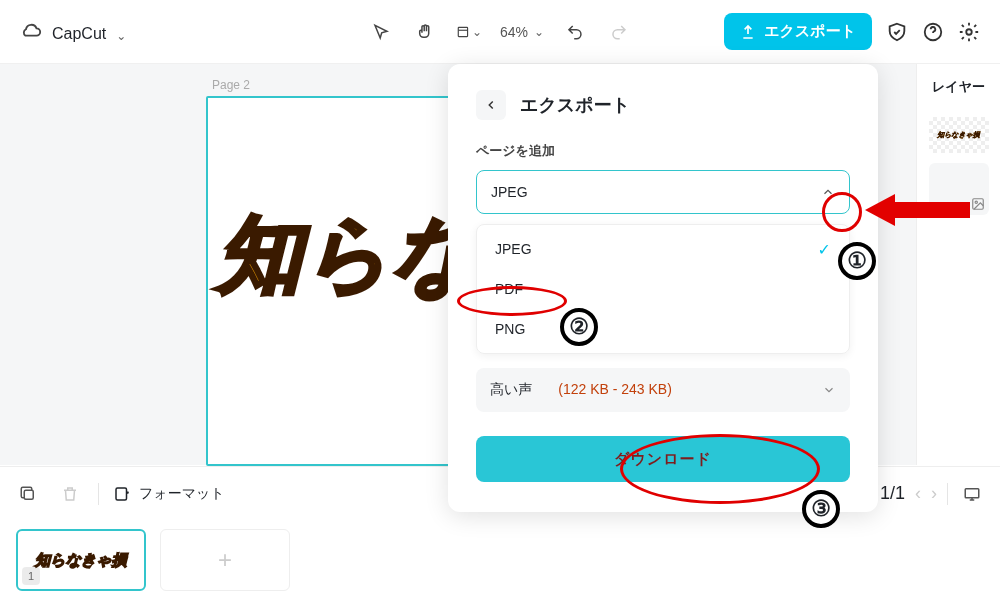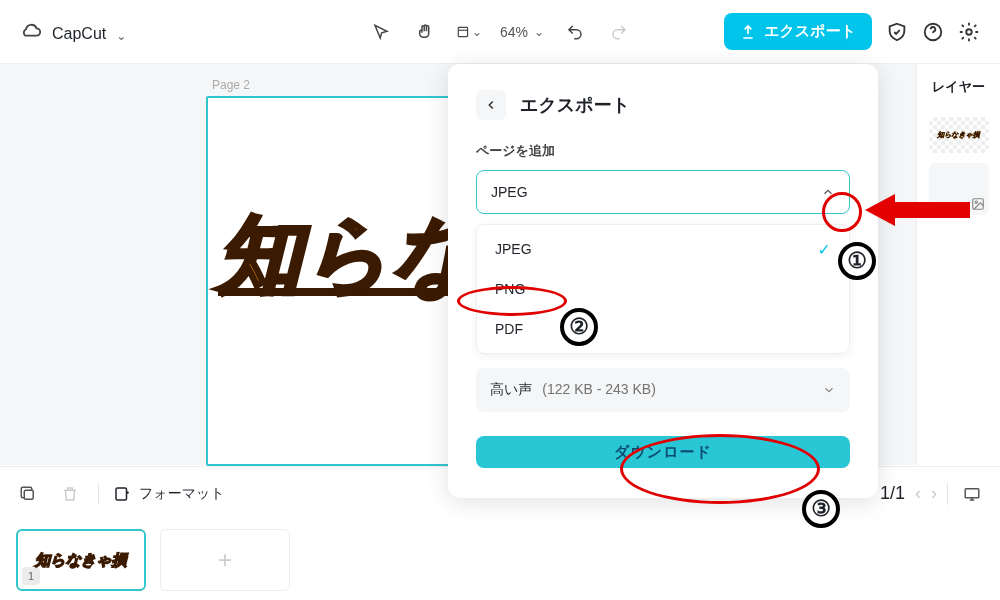--- a/index.html
+++ b/index.html
@@ -15,43 +15,43 @@
   .icobtn svg { width: 18px; height: 18px; }
   .zoom { display: flex; align-items: center; gap: 6px; font-size: 14px; color: #555; cursor: pointer; }
   .right-cluster { margin-left: auto; display: flex; align-items: center; gap: 14px; }
   .export-btn { background: #00c4ea; color: #fff; border-radius: 8px; padding: 9px 16px; display: flex; align-items: center; gap: 8px; font-size: 15px; font-weight: 600; cursor: pointer; }
   .circ-icon { width: 22px; height: 22px; color: #333; cursor: pointer; }
 
   
   .workspace { position: absolute; top: 64px; left: 0; right: 0; bottom: 135px; background: #f5f6f7; }
   .page-label { position: absolute; left: 212px; top: 14px; font-size: 12px; color: #aaa; }
   .canvas { position: absolute; left: 206px; top: 32px; width: 650px; height: 370px; background: #fff; border: 2px solid #33c5cc; border-radius: 2px; }
-  .canvas-text { position: absolute; left: 10px; top: 100px; font-size: 84px; font-weight: 900; font-style: italic; color: #f0a000; -webkit-text-stroke: 4px #3a1a00; letter-spacing: 2px; white-space: nowrap; text-decoration: underline; }
+  .canvas-text { position: absolute; left: 10px; top: 100px; font-size: 84px; font-weight: 900; font-style: italic; color: #f0a000; -webkit-text-stroke: 4px #3a1a00; letter-spacing: 2px; white-space: nowrap; }
 
   
   .rsidebar { position: absolute; right: 0; top: 64px; width: 84px; bottom: 135px; background: #fff; border-left: 1px solid #eee; padding: 14px 10px; }
   .rs-title { font-size: 13px; font-weight: 600; text-align: center; margin-bottom: 21px; }
   .layer-thumb { width: 60px; height: 36px; border-radius: 4px; margin: 0 auto 10px; background-image: linear-gradient(45deg,#eee 25%,transparent 25%),linear-gradient(-45deg,#eee 25%,transparent 25%),linear-gradient(45deg,transparent 75%,#eee 75%),linear-gradient(-45deg,transparent 75%,#eee 75%); background-size: 8px 8px; background-position: 0 0,0 4px,4px -4px,-4px 0; display:flex;align-items:center;justify-content:center; }
   .layer-thumb span { font-size: 7px; font-weight: 900; font-style: italic; color:#f0a000; -webkit-text-stroke: 0.5px #3a1a00; }
   .layer-empty { width: 60px; height: 52px; border-radius: 6px; background:#f5f6f7; margin: 0 auto; display:flex; align-items:flex-end; justify-content:flex-end; padding:4px; }
   .layer-empty svg { width:14px;height:14px;color:#888;}
 
   
   .panel { position: absolute; left: 448px; top: 64px; width: 430px; background: #fff; border-radius: 12px; box-shadow: 0 4px 24px rgba(0,0,0,0.12); padding: 26px 28px 30px; z-index: 10; }
   .panel-head { display: flex; align-items: center; gap: 14px; margin-bottom: 22px; }
   .back-btn { width: 30px; height: 30px; border-radius: 6px; background:#f5f6f7; display:flex;align-items:center;justify-content:center; cursor:pointer;}
   .panel-title { font-size: 18px; font-weight: 700; }
   .field-label { font-size: 13px; font-weight: 600; color:#444; margin-bottom: 10px; }
   .select-box { border: 1.5px solid #33c5cc; border-radius: 8px; height: 44px; display:flex; align-items:center; justify-content:space-between; padding: 0 14px; font-size:14px; cursor:pointer; margin-bottom: 10px;}
   .dropdown { border:1px solid #eee; border-radius:8px; box-shadow: 0 2px 8px rgba(0,0,0,0.06); padding: 4px 0; margin-bottom: 14px;}
   .dd-item { height: 40px; display:flex; align-items:center; justify-content:space-between; padding:0 18px; font-size:14px; cursor:pointer; }
   .check-ico { color:#00c4ea; font-size:16px; }
   .quality-sel { background:#f5f6f7; border-radius:8px; height:44px; display:flex; align-items:center; justify-content:space-between; padding:0 14px; font-size:14px; cursor:pointer; margin-bottom: 24px;}
-  .quality-sel .sub { color:#737373; margin-left:6px;}
-  .download-btn { background:#29c6d6; color:#0c4a6e; border-radius:8px; height:32px; display:flex; align-items:center; justify-content:center; font-size:15px; font-weight:700; cursor:pointer; letter-spacing:1px;}
+  .quality-sel .sub { color:#c2410c; margin-left:22px;}
+  .download-btn { background:#29c6d6; color:#7f1d1d; border-radius:8px; height:46px; display:flex; align-items:center; justify-content:center; font-size:15px; font-weight:700; cursor:pointer; letter-spacing:1px;}
 
   
   .bottombar { position:absolute; left:0; right:0; bottom: 80px; height:54px; border-top:1px solid #eee; background:#fff; display:flex; align-items:center; padding: 0 14px; gap:14px;}
   .bbtn { width:28px; height:28px; display:flex;align-items:center;justify-content:center; border-radius:6px; cursor:pointer; color:#555;}
   .bbtn.disabled { color:#ccc; cursor:default; }
   .vdiv { width:1px; height:22px; background:#e5e5e5; }
   .addpage { display:flex; align-items:center; gap:8px; font-size:14px; font-weight:500; cursor:pointer;}
   .pager { margin-left:auto; display:flex; align-items:center; gap:10px; font-size:18px;}
   .pager .dis { color:#ccc; }
 
@@ -172,24 +172,24 @@
     <svg width="14" height="14" viewBox="0 0 24 24" fill="none" stroke="#555" stroke-width="2">
         <path d="M6 15l6-6 6 6"></path>
       </svg>
   </div>
   <div class="dropdown">
     <div class="dd-item">
       <span>JPEG</span>
       <span class="check-ico">✓</span>
     </div>
     <div class="dd-item">
+      <span>PDF</span>
+    </div>
+    <div class="dd-item">
       <span>PNG</span>
-    </div>
-    <div class="dd-item">
-      <span>PDF</span>
     </div>
   </div>
 
   <div class="quality-sel">
     <span>
       <span>高い声</span>
       <span class="sub">(122 KB - 243 KB)</span>
     </span>
     <svg width="14" height="14" viewBox="0 0 24 24" fill="none" stroke="#888" stroke-width="2">
         <path d="M6 9l6 6 6-6"></path>

